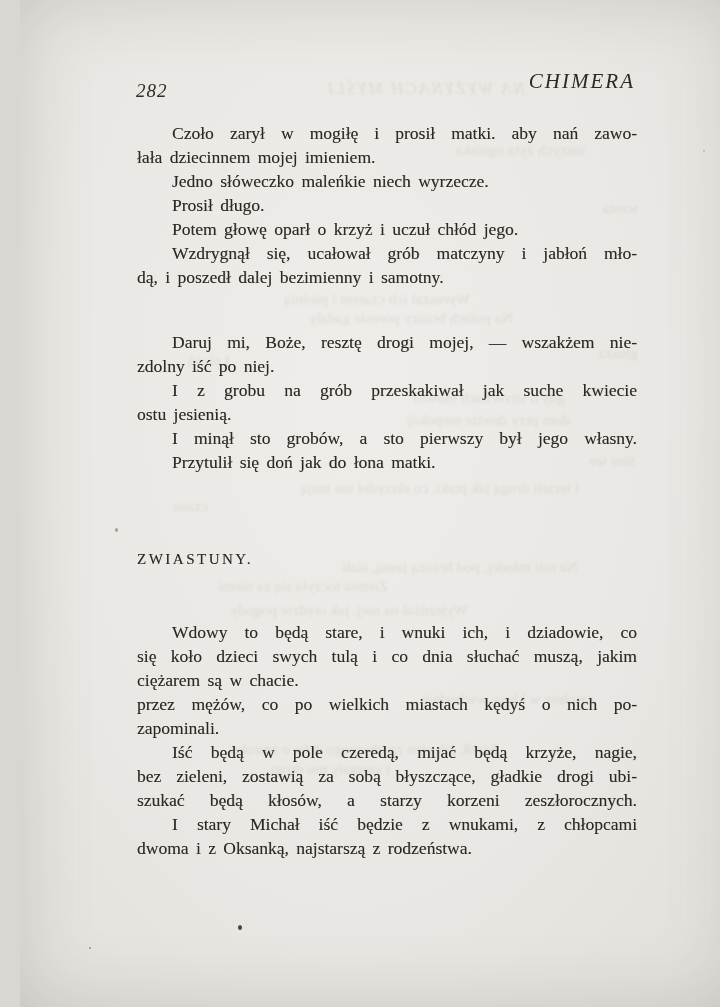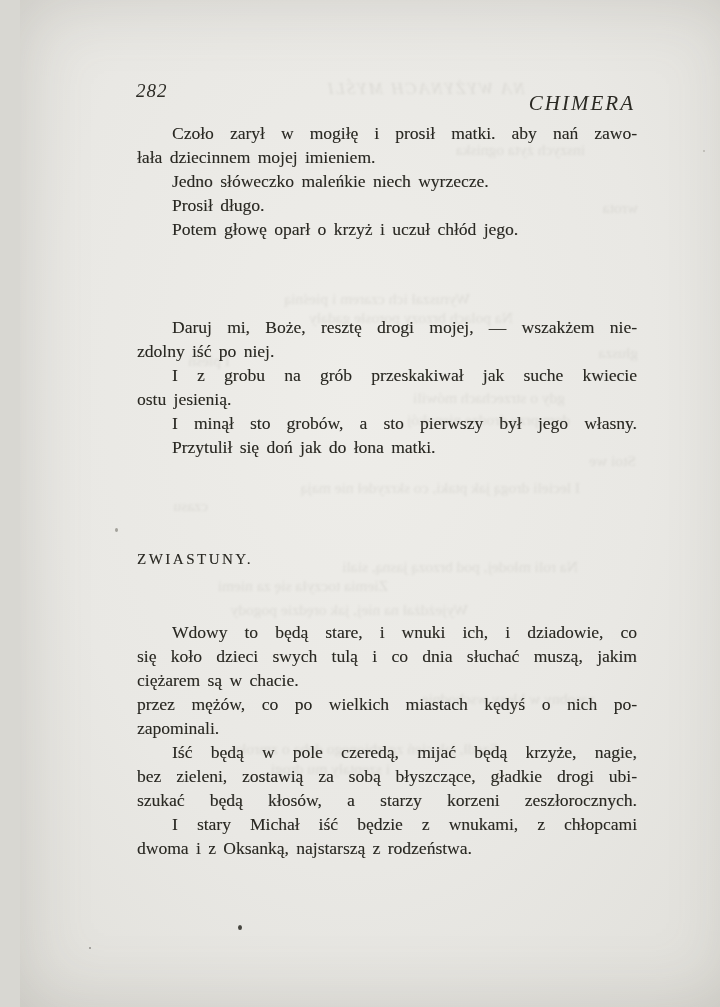--- a/index.html
+++ b/index.html
@@ -15,32 +15,32 @@
     color: #2a2923;
     margin-left: 20px;
   }
   
   .page-number {
     position: absolute; top: 80px; left: 116px;
     font-style: italic; font-size: 19px; letter-spacing: 1px;
     color: #2e2d27;
   }
   .journal-title {
-    position: absolute; top: 91px; left: 315px; width: 300px;
+    position: absolute; top: 69px; left: 315px; width: 300px;
     text-align: right;
     font-style: italic; font-size: 21px; letter-spacing: 2px;
     color: #2b2a24;
   }
   
   .prose {
     position: absolute; left: 117px; width: 500px;
     font-size: 17.5px; line-height: 24px;
   }
   #s1 { top: 121px; }
-  #s2 { top: 315px; }
+  #s2 { top: 330px; }
   #s3 { top: 620px; }
   .line {
     text-align: justify;
     text-align-last: justify;
     text-shadow: 0.3px 0.3px 0.5px rgba(43,41,35,0.35);
     white-space: normal;
   }
   .line.indent { padding-left: 35px; }
   .line.par-end { text-align-last: left; word-spacing: 3px; }
   .section-heading {
@@ -98,20 +98,22 @@
 
   <div class="page-number">282</div>
   <div class="journal-title">CHIMERA</div>
 
   <div class="prose" id="s1">
       <div class="line indent">Czoło zarył w mogiłę i prosił matki. aby nań zawo-</div>
       <div class="line par-end">łała dziecinnem mojej imieniem.</div>
       <div class="line indent par-end">Jedno słóweczko maleńkie niech wyrzecze.</div>
       <div class="line indent par-end">Prosił długo.</div>
       <div class="line indent par-end">Potem głowę oparł o krzyż i uczuł chłód jego.</div>
+      <div class="line indent">Wzdrygnął się, ucałował grób matczyny i jabłoń mło-</div>
+      <div class="line par-end">dą, i poszedł dalej bezimienny i samotny.</div>
     </div>
 
   <div class="prose" id="s2">
       <div class="line indent">Daruj mi, Boże, resztę drogi mojej, — wszakżem nie-</div>
       <div class="line par-end">zdolny iść po niej.</div>
       <div class="line indent">I z grobu na grób przeskakiwał jak suche kwiecie</div>
       <div class="line par-end">ostu jesienią.</div>
       <div class="line indent">I minął sto grobów, a sto pierwszy był jego własny.</div>
       <div class="line indent par-end">Przytulił się doń jak do łona matki.</div>
     </div>

